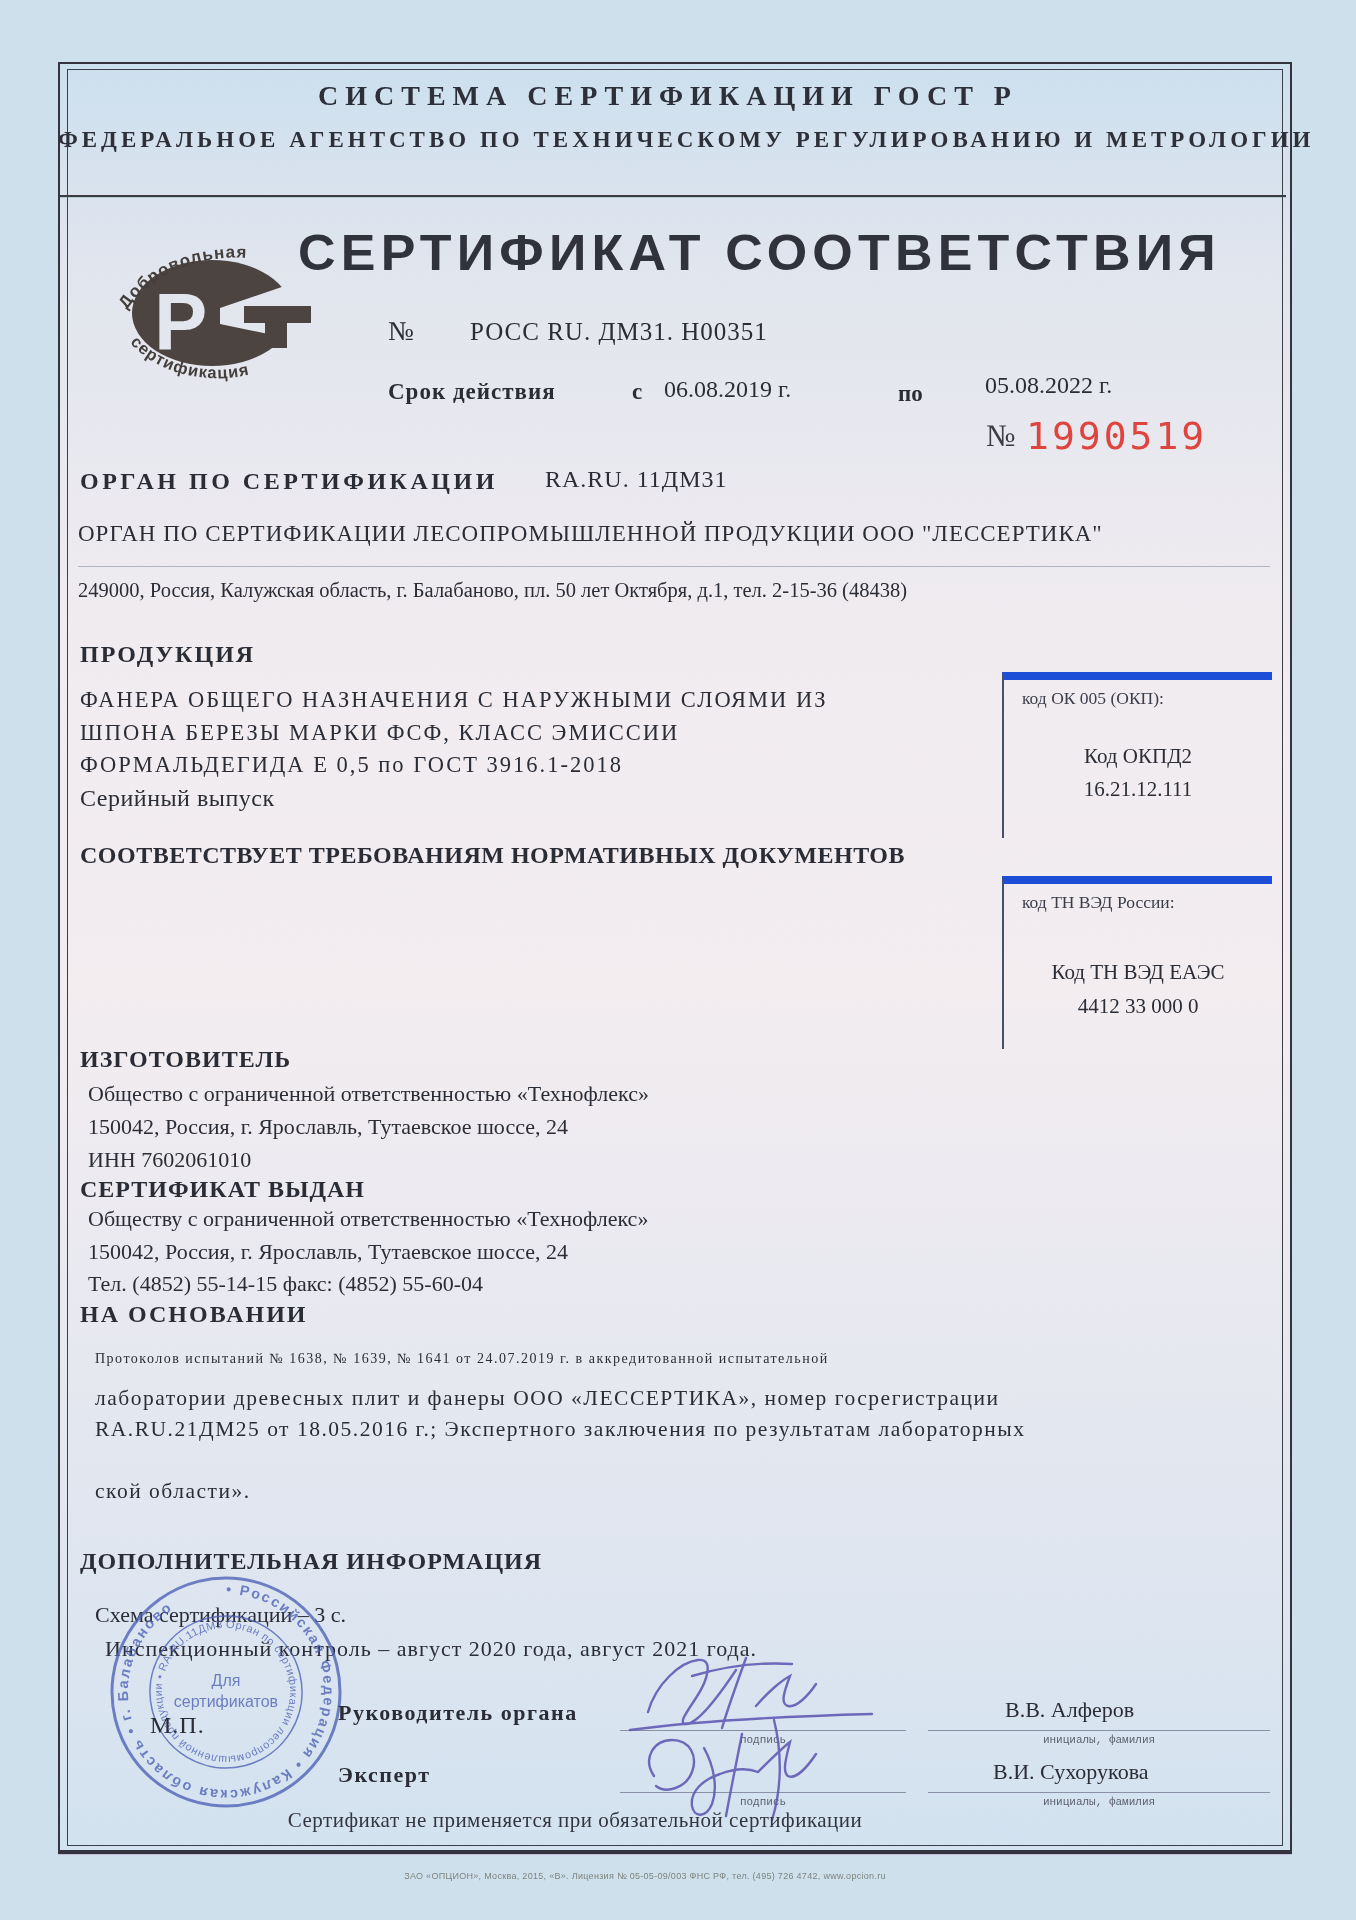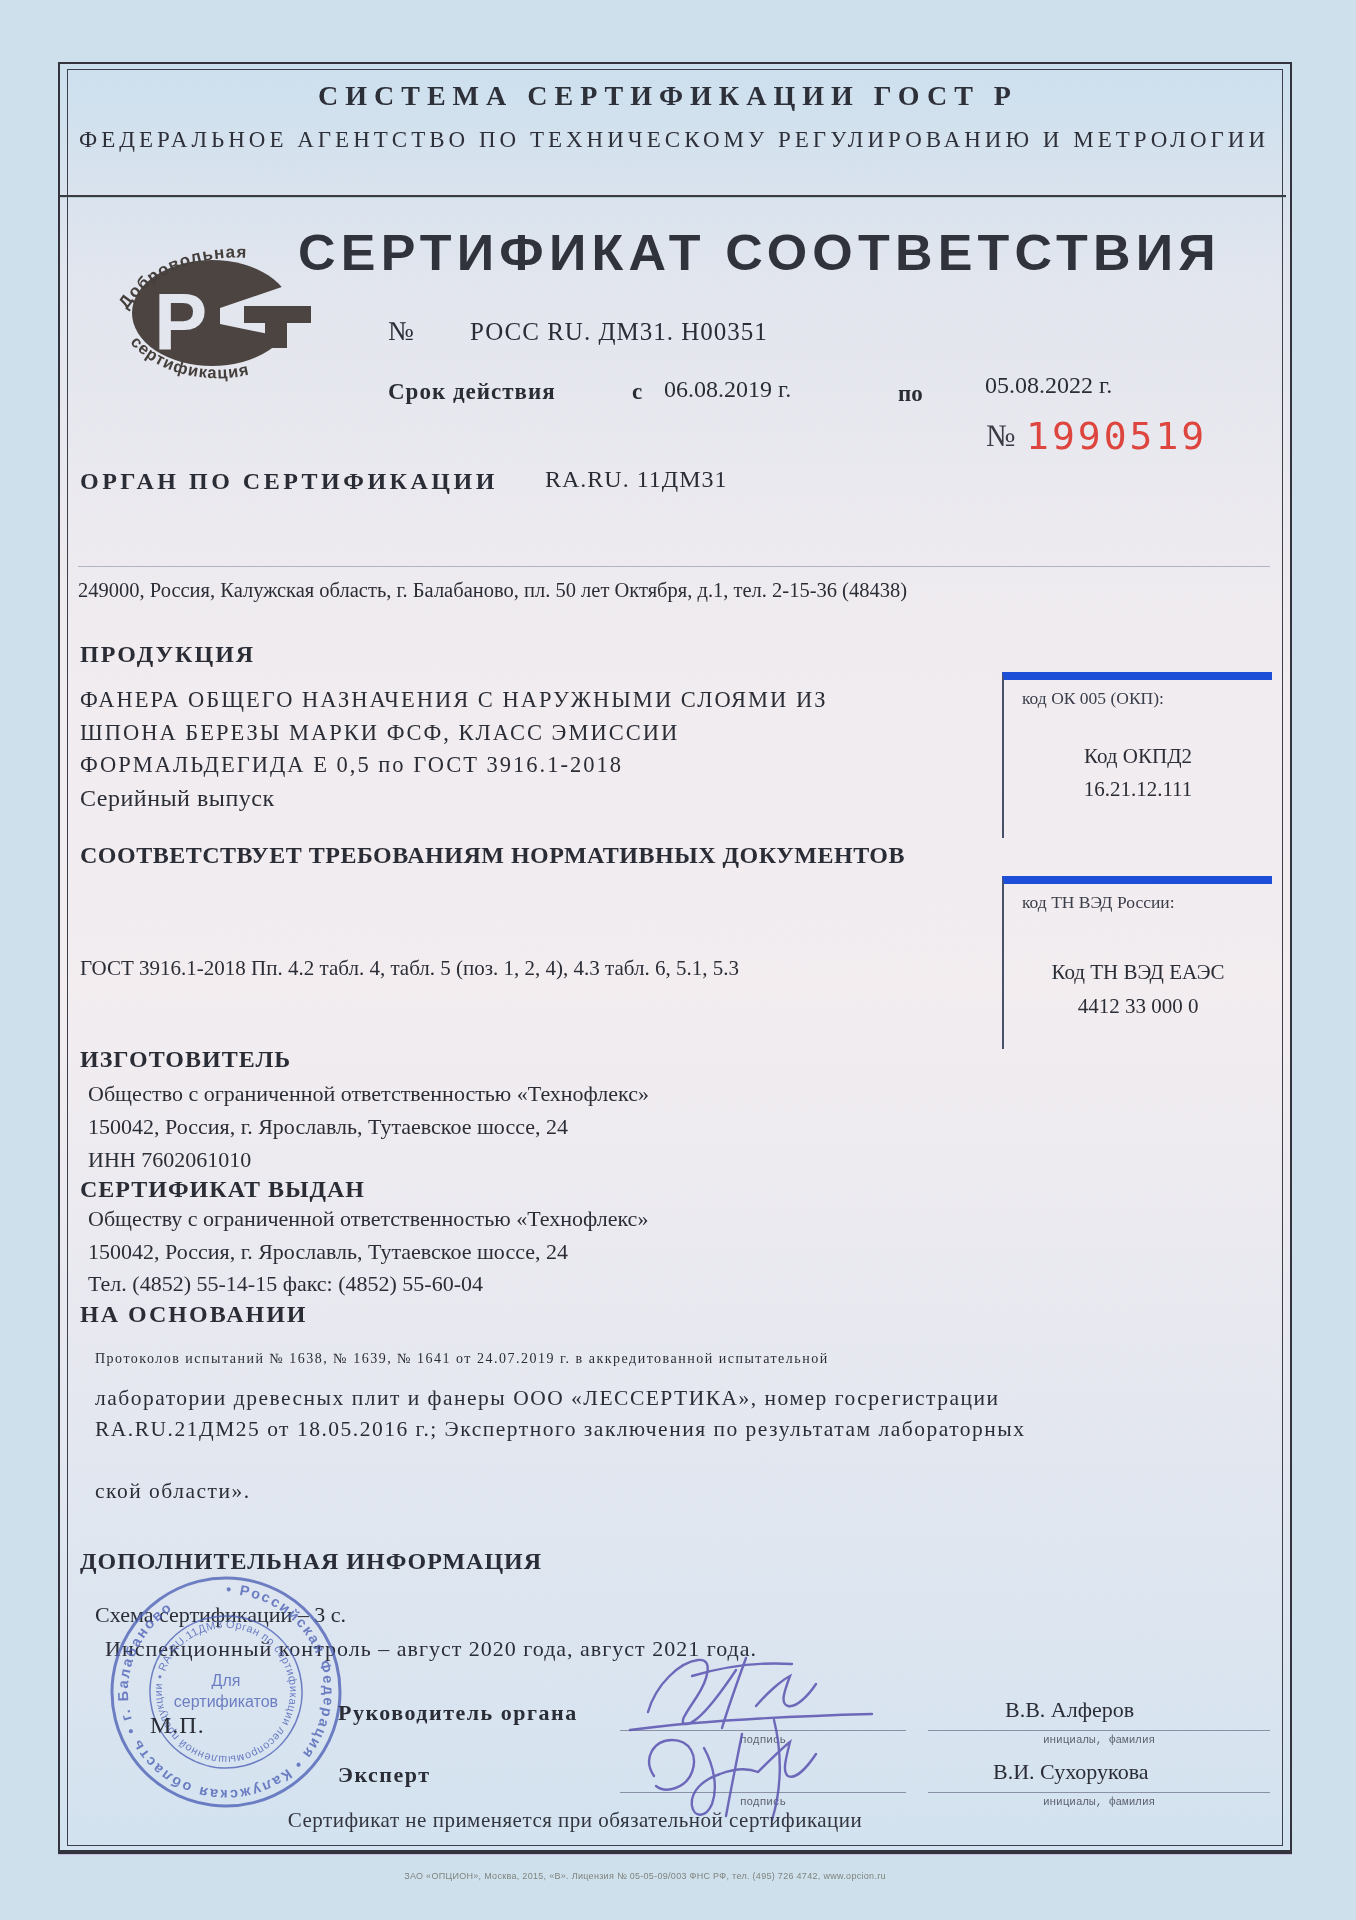--- a/index.html
+++ b/index.html
@@ -13,21 +13,21 @@
              rgba(209,226,240,.9) 100%),
            repeating-linear-gradient(48deg, rgba(214,150,172,.05) 0 2px, rgba(160,190,230,.05) 2px 4px),
            #e6eaf0;
          box-shadow:0 1px 0 rgba(170,80,160,.25);}
   .frame-inner{position:absolute;left:7px;top:5px;right:7px;bottom:4px;border:1px solid #3c3e49;pointer-events:none;}
   .hline{position:absolute;background:#3a3b45;}
   .abs{position:absolute;white-space:nowrap;}
   .ser{font-family:"Liberation Serif", serif;}
   .b{font-weight:bold;}
   .hdr1{font-size:28px;font-weight:bold;letter-spacing:7px;text-align:center;color:#2e3039;}
-  .hdr2{font-size:23px;font-weight:normal;letter-spacing:4px;text-align:center;color:#2e3039;}
+  .hdr2{font-size:23px;font-weight:bold;letter-spacing:4px;text-align:center;color:#2e3039;}
   .doctitle{font-family:"Liberation Sans", sans-serif;font-size:50px;font-weight:bold;
             letter-spacing:5px;color:#31333c;transform:scaleX(1.04);transform-origin:left center;}
   .red{font-family:"DejaVu Sans Mono", monospace;font-size:38px;letter-spacing:3px;color:#dd453e;}
   .codebox{position:absolute;border-top:8px solid #1d4ed8;border-left:2px solid #48516b;}
   .caption{font-size:17.5px;color:#3a3d4a;}
   .boxval{font-size:21px;text-align:center;color:#2b2d36;}
   .sigline{position:absolute;height:1px;background:#8a90a5;}
   .smallcap{position:absolute;font-family:Liberation Mono, monospace;font-size:11px;color:#5a5f6e;text-align:center;}
   .rule{position:absolute;height:1px;background:rgba(106,112,148,.45);}
   .note{font-size:21px;letter-spacing:.5px;text-align:center;color:#33353f;}
@@ -78,20 +78,21 @@
   <div class="abs ser b" style="left:632px;top:379px;font-size:23px;">с</div>
   <div class="abs ser" style="left:664px;top:376px;font-size:24px;">06.08.2019 г.</div>
   <div class="abs ser b" style="left:898px;top:381px;font-size:23px;">по</div>
   <div class="abs ser" style="left:985px;top:372px;font-size:24px;">05.08.2022 г.</div>
 
   <div class="abs ser" style="left:986px;top:418px;font-size:31px;color:#3a3c46;">№</div>
   <div class="abs red" style="left:1026px;top:414px;">1990519</div>
 
   <div class="abs ser b" style="left:80px;top:468px;font-size:24px;letter-spacing:3.5px;">ОРГАН ПО СЕРТИФИКАЦИИ</div>
   <div class="abs ser" style="left:545px;top:466px;font-size:24px;letter-spacing:1px;">RA.RU. 11ДМ31</div>
+  <div class="abs ser" style="left:78px;top:521px;font-size:23px;letter-spacing:1px;">ОРГАН ПО СЕРТИФИКАЦИИ ЛЕСОПРОМЫШЛЕННОЙ ПРОДУКЦИИ  ООО "ЛЕССЕРТИКА"</div>
   <div class="rule" style="left:78px;top:566px;width:1192px;"></div>
   <div class="abs ser" style="left:78px;top:579px;font-size:20.5px;">249000, Россия, Калужская область, г. Балабаново, пл. 50 лет Октября, д.1, тел. 2-15-36 (48438)</div>
 
   <div class="abs ser b" style="left:80px;top:641px;font-size:24px;letter-spacing:2px;">ПРОДУКЦИЯ</div>
   <div class="abs ser" style="left:80px;top:684px;font-size:22.5px;letter-spacing:2px;line-height:32.5px;">
     <div>ФАНЕРА ОБЩЕГО НАЗНАЧЕНИЯ С НАРУЖНЫМИ СЛОЯМИ ИЗ</div>
     <div>ШПОНА БЕРЕЗЫ  МАРКИ ФСФ, КЛАСС ЭМИССИИ</div>
     <div>ФОРМАЛЬДЕГИДА  Е 0,5 по ГОСТ 3916.1-2018</div>
     <div style="font-size:24px;letter-spacing:.5px;">Серийный выпуск</div>
   </div>
@@ -103,21 +104,20 @@
   </div>
 
   <div class="abs ser b" style="left:80px;top:842px;font-size:24px;letter-spacing:.5px;">СООТВЕТСТВУЕТ ТРЕБОВАНИЯМ НОРМАТИВНЫХ ДОКУМЕНТОВ</div>
 
   <div class="codebox" style="left:1002px;top:876px;width:268px;height:165px;">
     <div class="abs caption" style="left:18px;top:8px;">код ТН ВЭД России:</div>
     <div class="abs boxval" style="left:0;top:76px;width:268px;">Код ТН ВЭД ЕАЭС</div>
     <div class="abs boxval" style="left:0;top:110px;width:268px;">4412 33 000 0</div>
   </div>
 
-  <div class="abs ser" style="left:80px;top:956px;font-size:21px;">ГОСТ 3916.1-2018 Пп. 4.2 табл. 4, табл. 5 (поз. 1, 2, 4), 4.3 табл. 6, 5.1, 5.3</div>
 
   <div class="abs ser b" style="left:80px;top:1046px;font-size:24px;letter-spacing:1px;">ИЗГОТОВИТЕЛЬ</div>
   <div class="abs ser" style="left:88px;top:1081px;font-size:22px;">Общество  с ограниченной ответственностью «Технофлекс»</div>
   <div class="abs ser" style="left:88px;top:1114px;font-size:22px;">150042, Россия, г. Ярославль, Тутаевское шоссе, 24</div>
   <div class="abs ser" style="left:88px;top:1147px;font-size:22px;">ИНН 7602061010</div>
 
   <div class="abs ser b" style="left:80px;top:1176px;font-size:24px;letter-spacing:1px;">СЕРТИФИКАТ ВЫДАН</div>
   <div class="abs ser" style="left:88px;top:1206px;font-size:22px;">Обществу  с ограниченной ответственностью «Технофлекс»</div>
   <div class="abs ser" style="left:88px;top:1239px;font-size:22px;">150042, Россия, г. Ярославль, Тутаевское шоссе, 24</div>
   <div class="abs ser" style="left:88px;top:1271px;font-size:22px;">Тел. (4852) 55-14-15   факс: (4852) 55-60-04</div>

